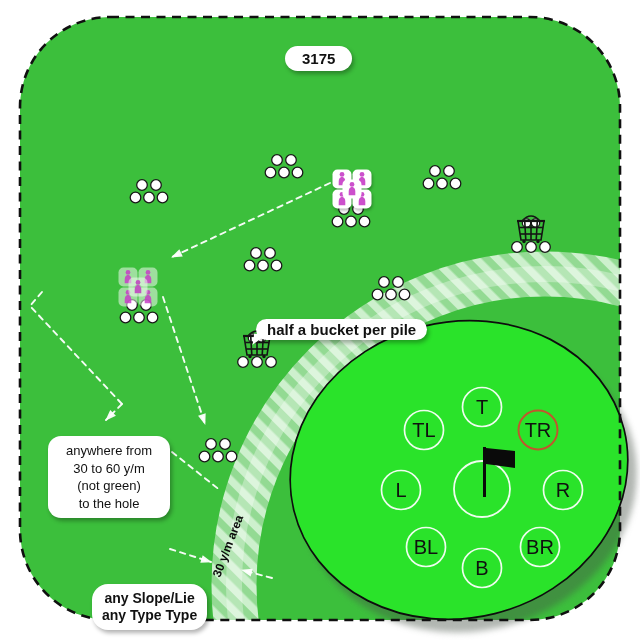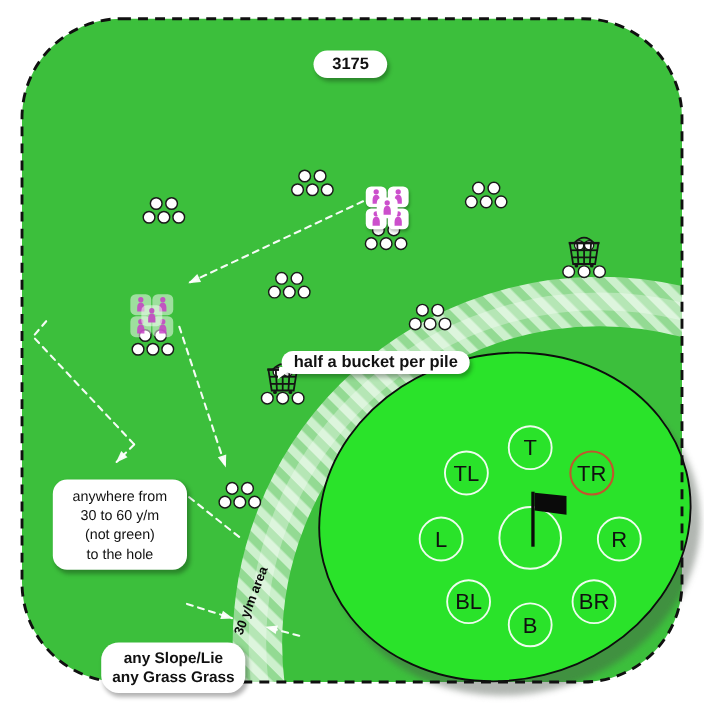--- a/index.html
+++ b/index.html
@@ -278,18 +278,18 @@
 
   <div id="note-zone" class="pill">
     <span class="line">anywhere from</span>
     <span class="line b">30 to 60 y/m</span>
     <span class="line">(not green)</span>
     <span class="line b">to the hole</span>
   </div>
 
   <div id="pill-conditions" class="pill">
     <span class="line">any Slope/Lie</span>
-    <span class="line">any Grass Grass</span>
+    <span class="line">any Type Type</span>
   </div>
 
   <div id="band-label">30 y/m area</div>
 
 </div>
 
 </body></html>

